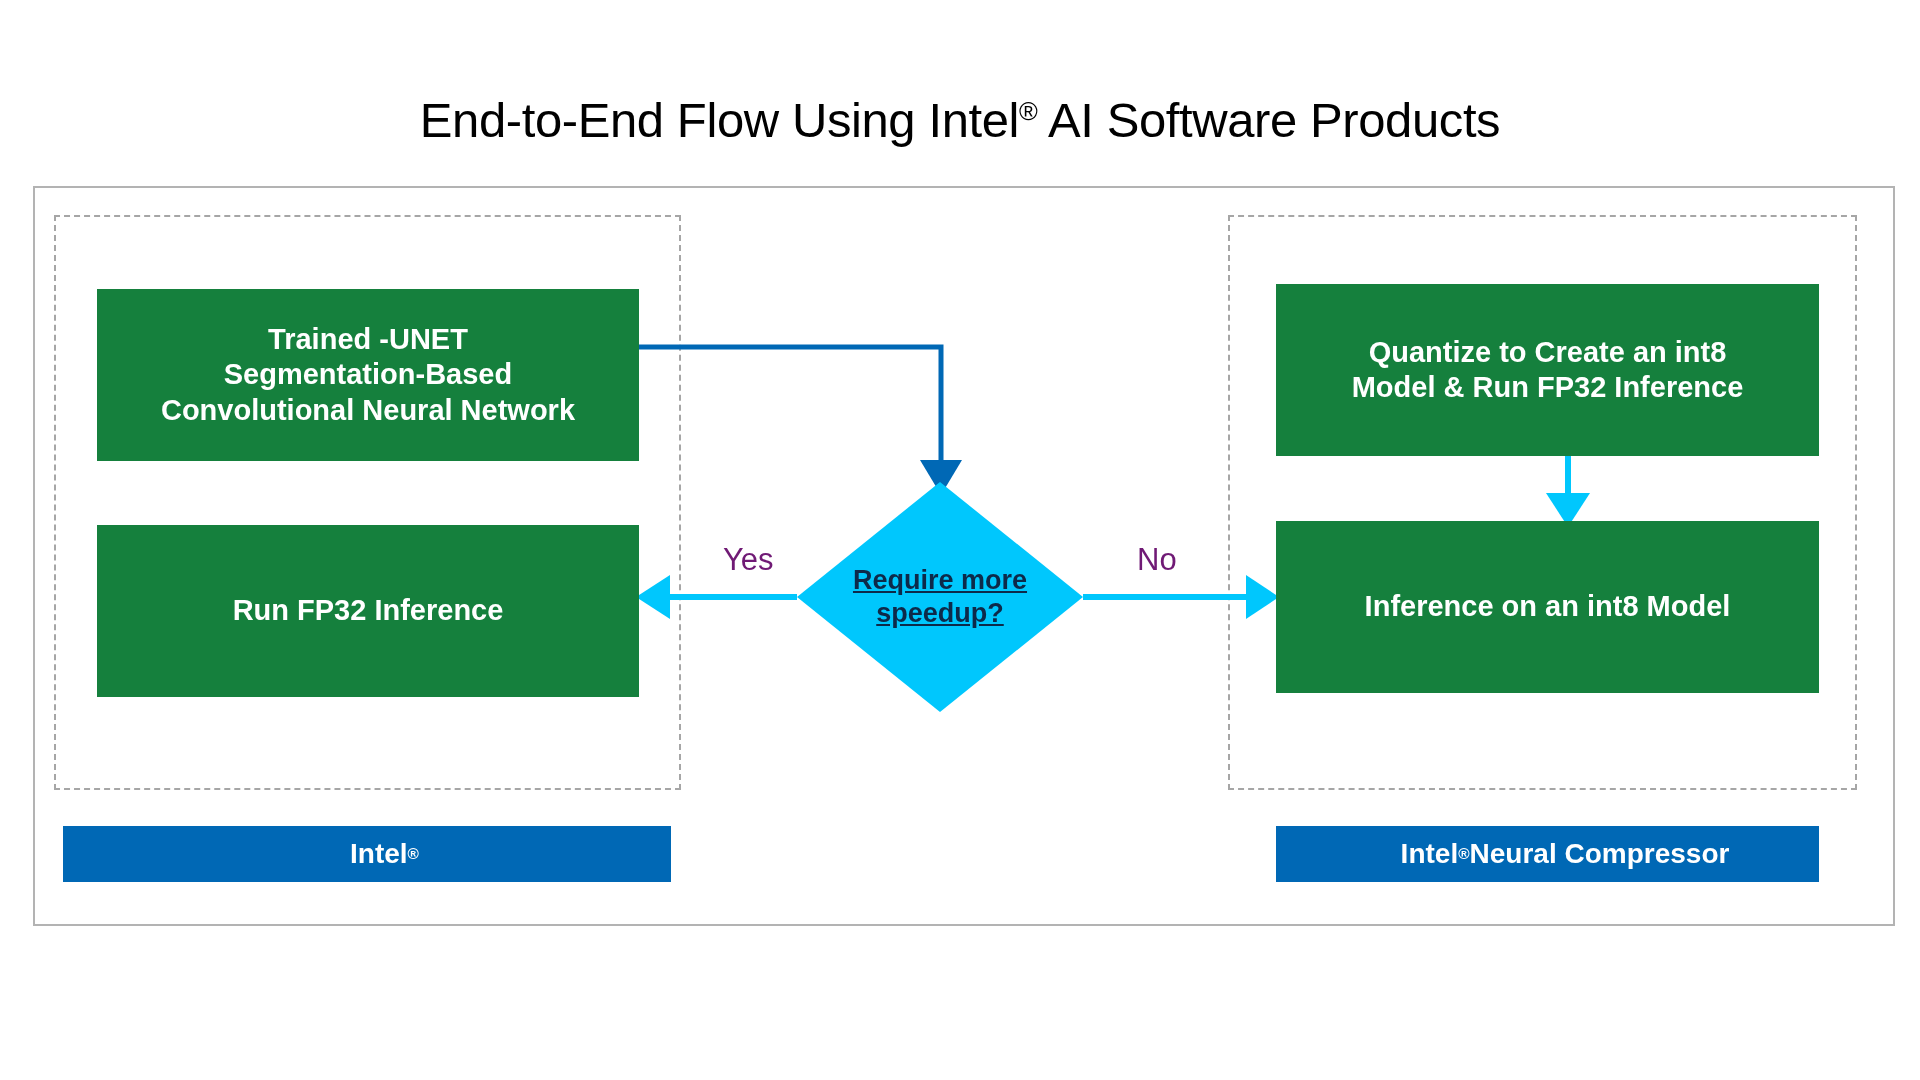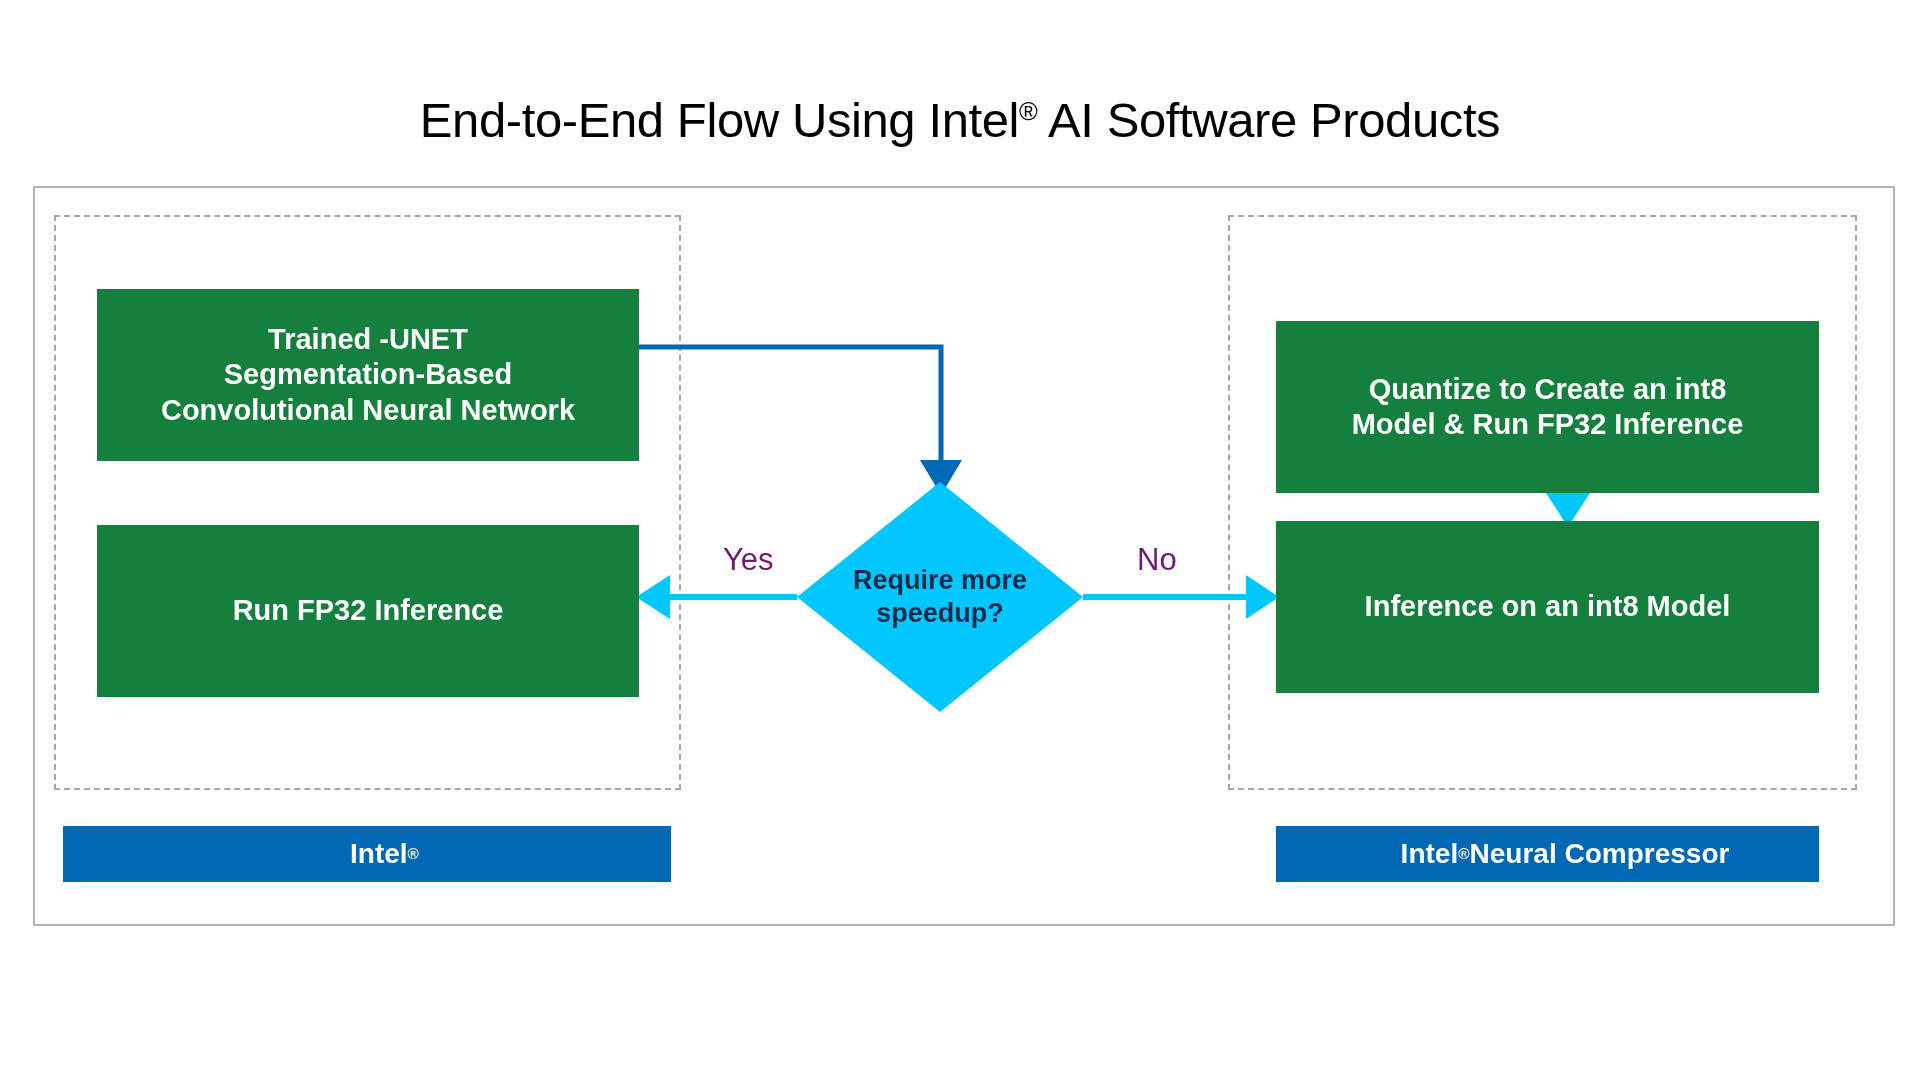--- a/index.html
+++ b/index.html
@@ -74,21 +74,20 @@
     left: 97px; top: 289px; width: 542px; height: 172px;
     font-size: 29px;
   }
   #box-run-fp32 {
     left: 97px; top: 525px; width: 542px; height: 172px;
     font-size: 29px;
   }
   #box-quantize {
     left: 1276px; top: 284px; width: 543px; height: 172px;
     font-size: 29px;
-    margin-top: 37px;
   }
   #box-inference-int8 {
     left: 1276px; top: 521px; width: 543px; height: 172px;
     font-size: 29px;
   }
 
   
   .product-label {
     position: absolute;
     background: #0068b5;
@@ -129,20 +128,21 @@
     display: flex;
     flex-direction: column;
     align-items: center;
     justify-content: center;
     color: #0d2a4a;
     font-size: 27px;
     font-weight: bold;
     line-height: 1.22;
     text-align: center;
     white-space: pre-line;
+    text-decoration: underline;
   }
 
   
   .edge-label {
     position: absolute;
     font-size: 31px;
     color: #701a75;
     font-weight: 400;
   }
   #edge-label-yes { left: 723px;  top: 542px; }

